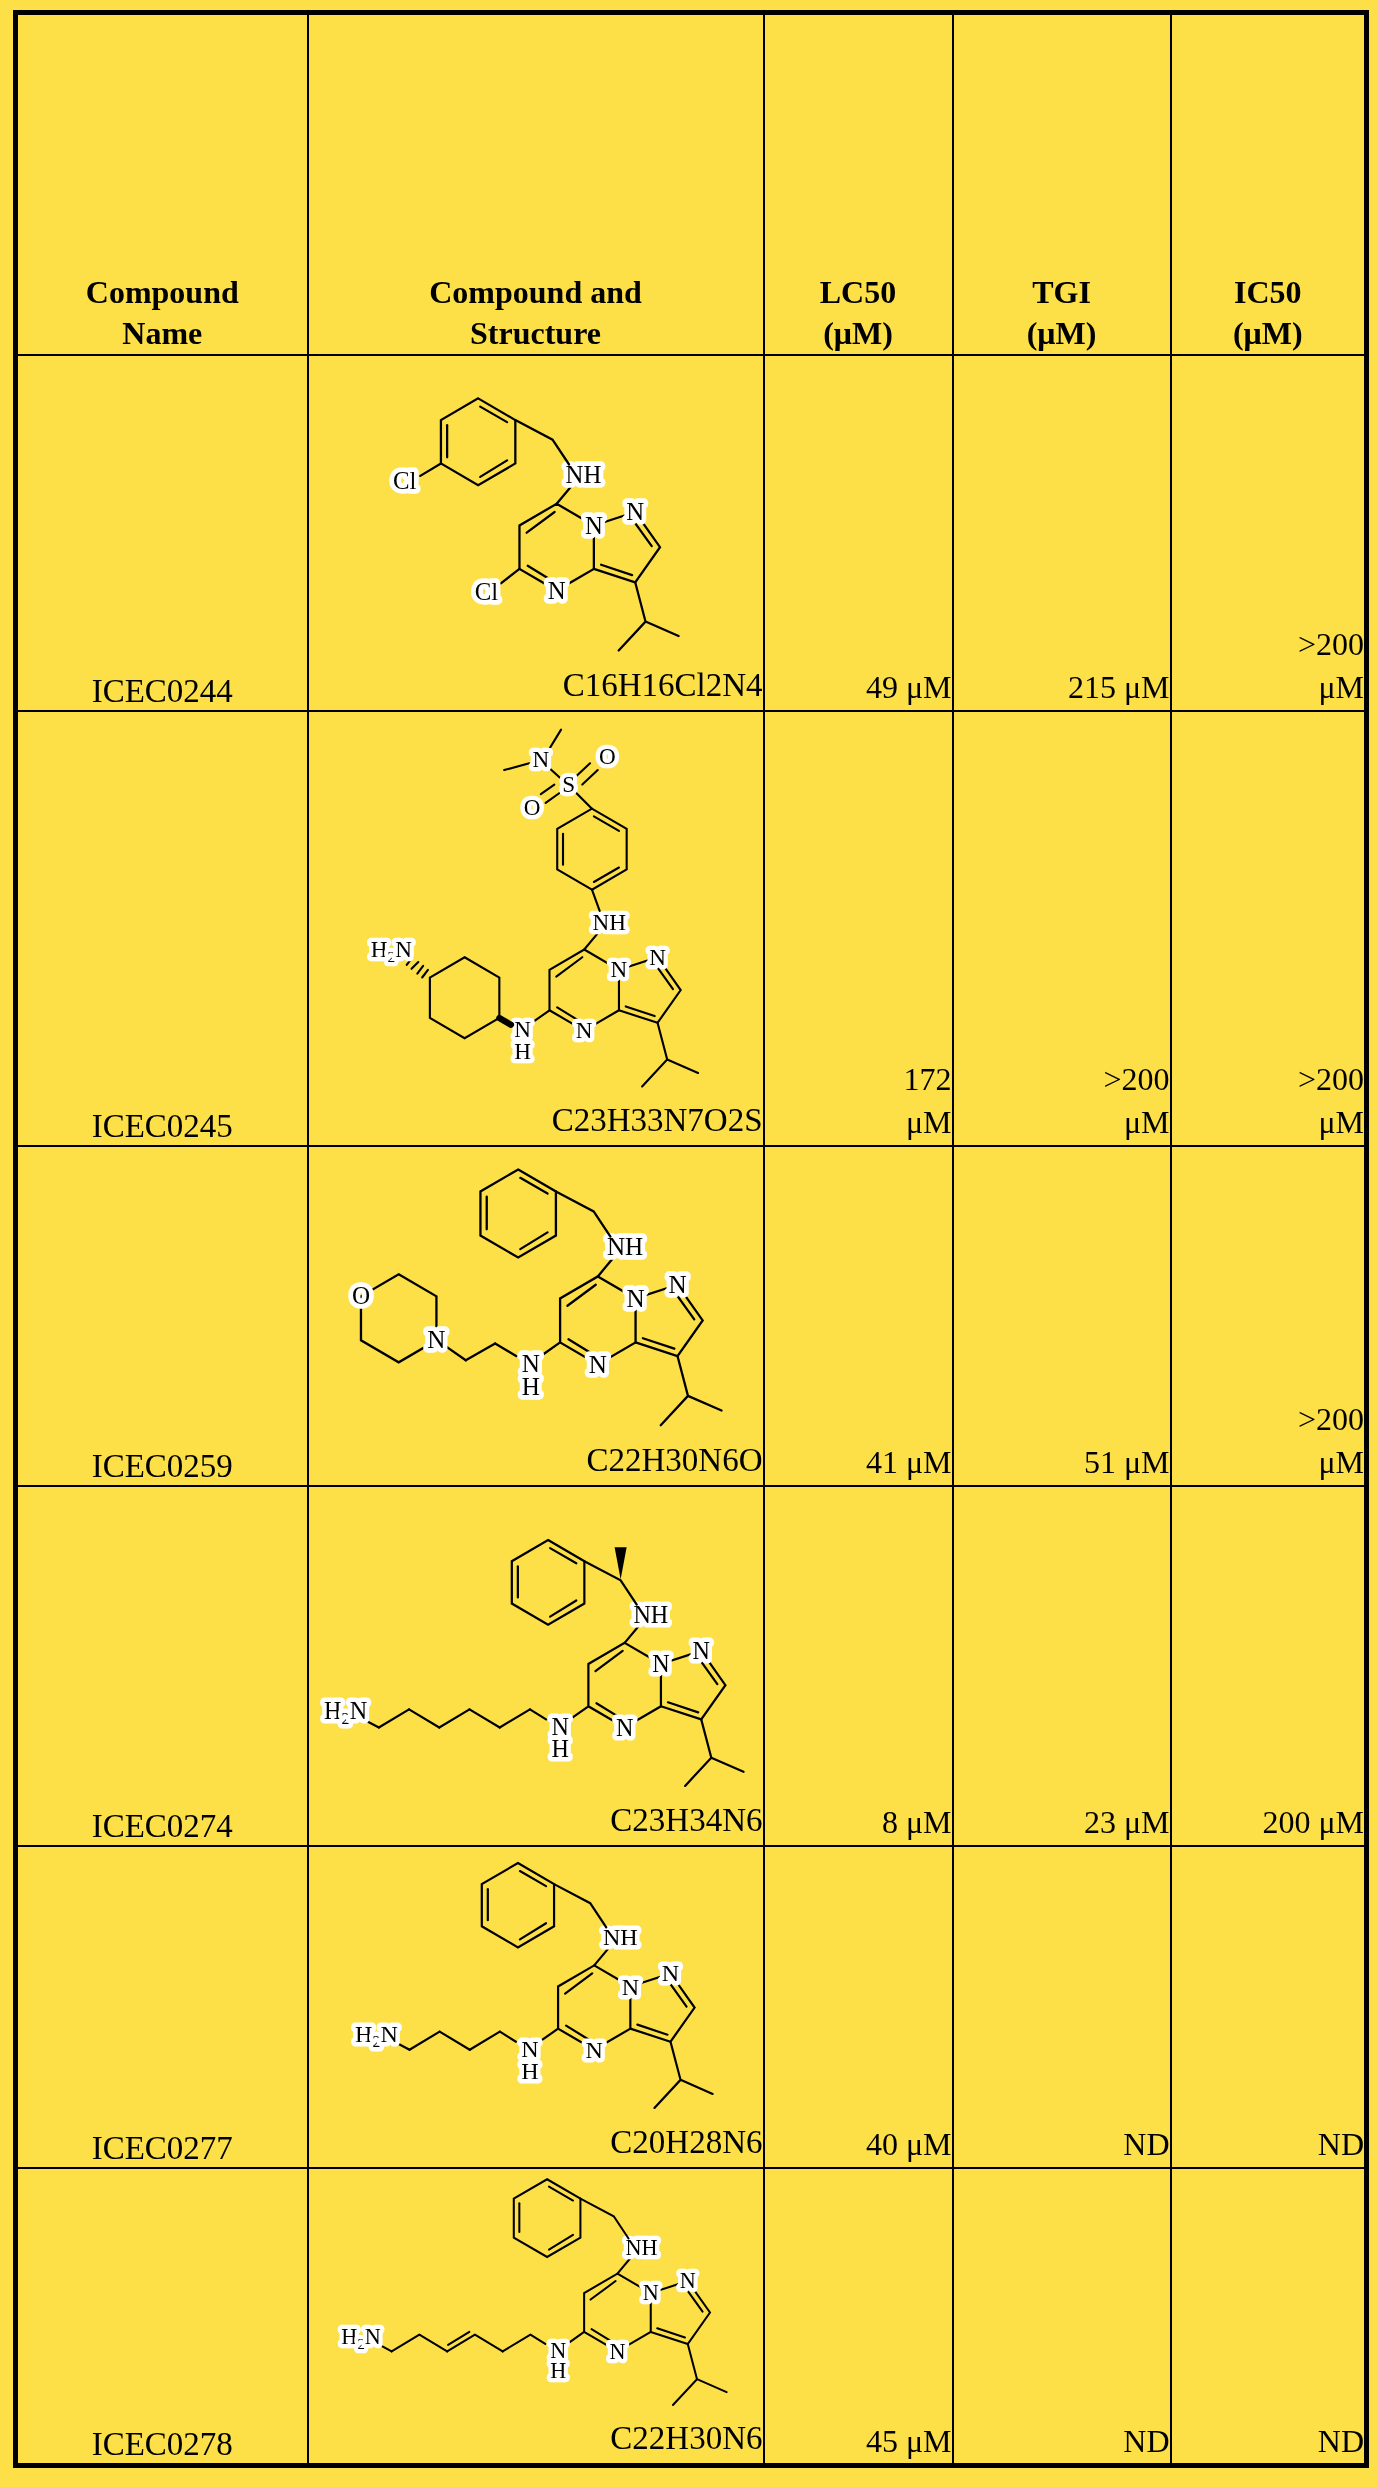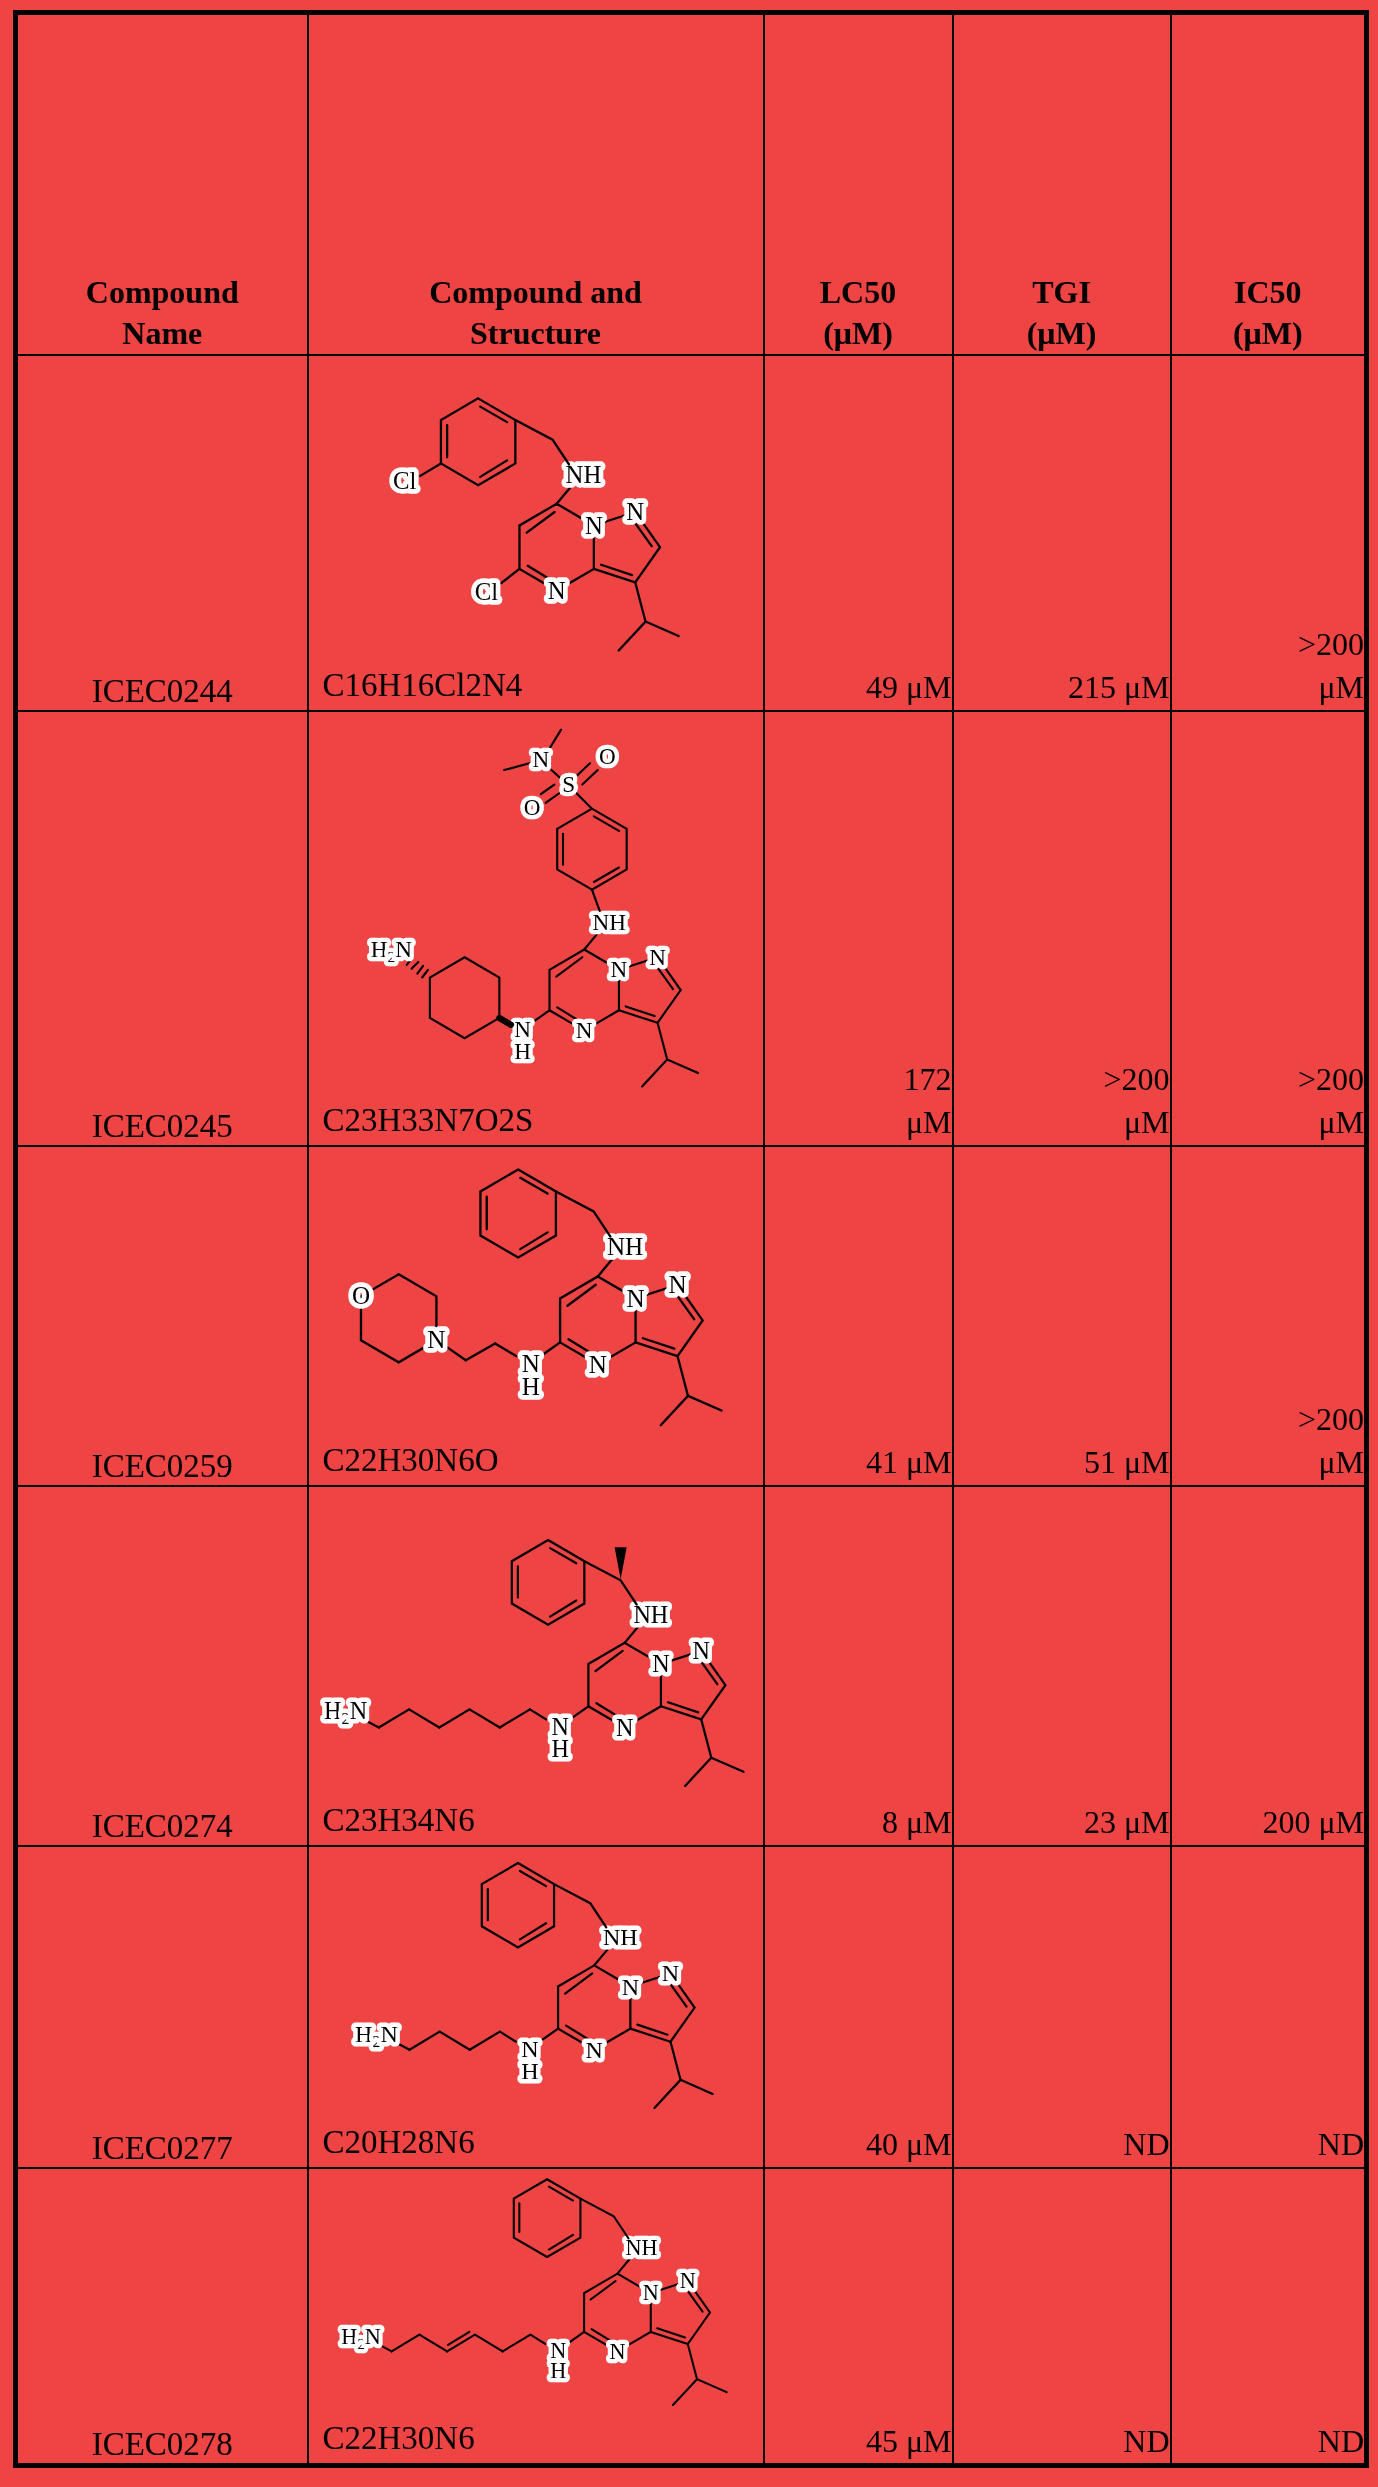--- a/index.html
+++ b/index.html
@@ -1,27 +1,27 @@
 <!DOCTYPE html>
 <html><head>
 <meta charset="utf-8">
 <style>
   html,body{margin:0;padding:0;background:#ffffff;color:#000000;
     font-family:"Liberation Serif",serif;}
-  .page{width:1378px;height:2487px;position:relative;overflow:hidden;background:#ef4444;}
+  .page{width:1378px;height:2487px;position:relative;overflow:hidden;background:#fde047;}
   table.tbl{border-collapse:collapse;table-layout:fixed;width:1351px;
     margin:10px 0 0 13px;border:5px solid #000;}
   table.tbl th,table.tbl td{border:2px solid #000;vertical-align:bottom;
     overflow:hidden;padding:0;}
   th.hdr{font-weight:bold;text-align:center;font-size:32px;line-height:1.28;
     padding:0 0 10px 0;white-space:pre-line;}
   td.name{font-size:33px;text-align:center;padding:0 0 6px 12px;}
   td.val{font-size:32px;text-align:right;padding:0 0 6px 0;white-space:pre-line;line-height:1.35;}
   td.fs{padding:0;}
-  .formula{font-size:33px;text-align:left;padding:2px 0 6px 14px;}
+  .formula{font-size:33px;text-align:right;padding:2px 0 6px 14px;}
   svg.struct{display:block;margin:0 auto;}
 </style>
 </head>
 <body>
 
 <svg width="0" height="0" style="position:absolute" aria-hidden="true">
   <defs>
 
     <g id="core">
       <g stroke="#000" stroke-width="2.2" fill="none" stroke-linecap="round">

